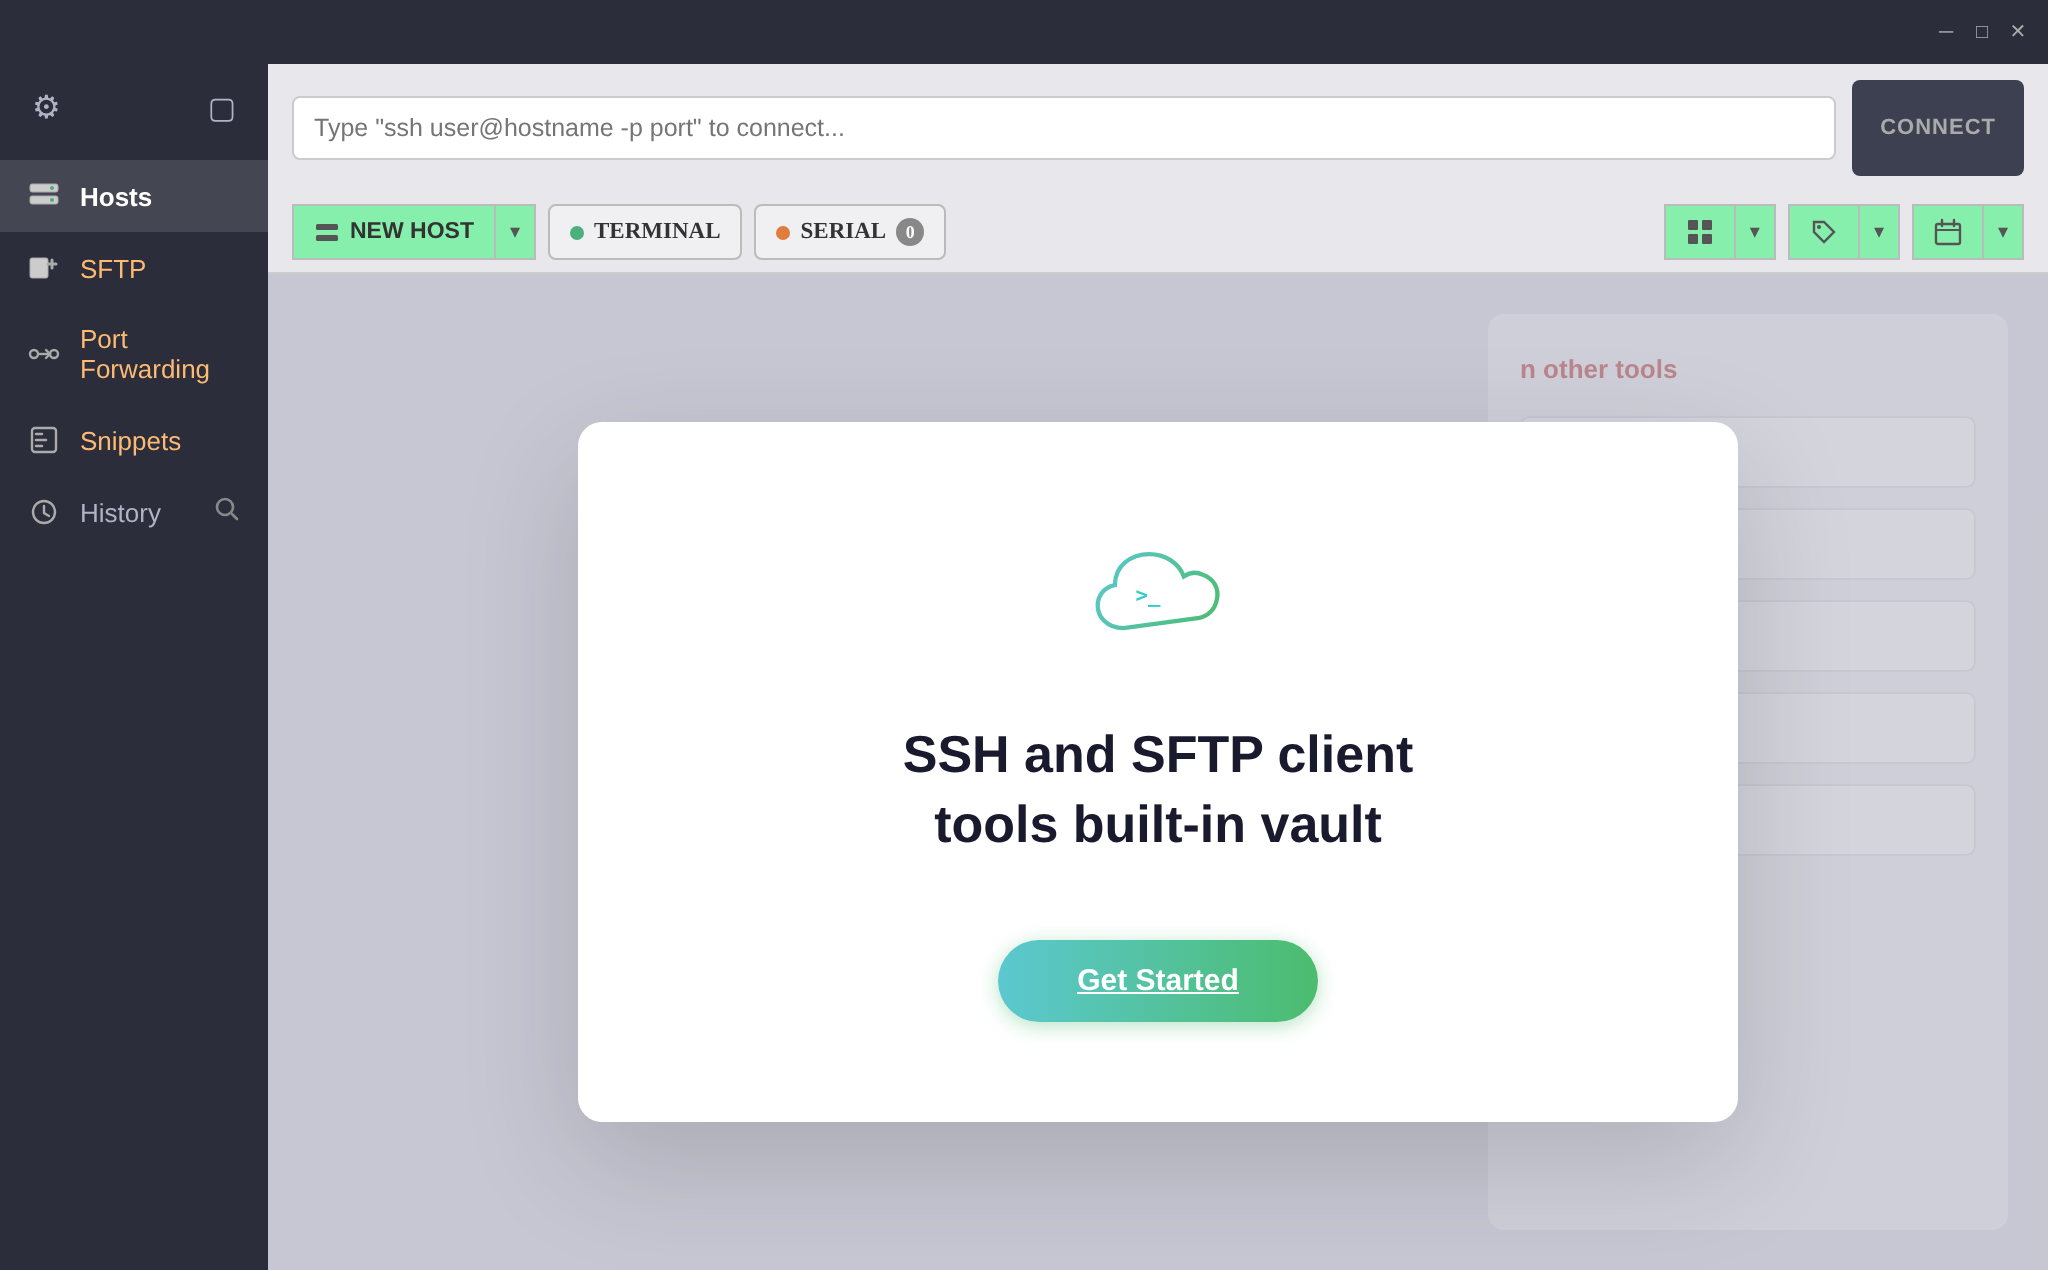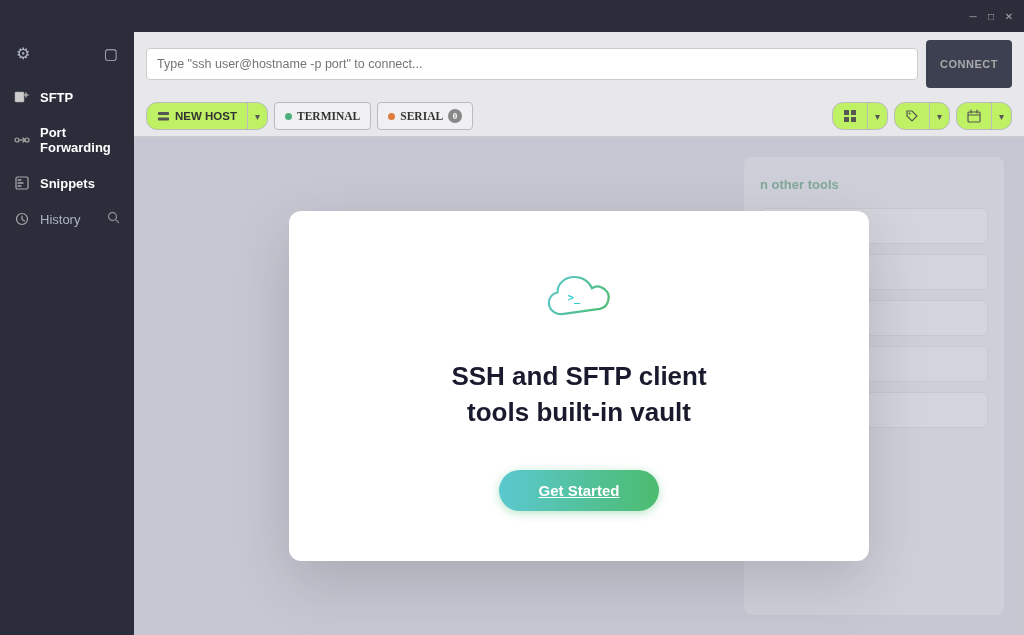--- a/index.html
+++ b/index.html
@@ -59,23 +59,23 @@
       align-items: center;
       justify-content: space-between;
       padding: 0 12px 12px 12px;
     }
     .sidebar-item {
       display: flex;
       align-items: center;
       gap: 10px;
       padding: 10px 14px;
       cursor: pointer;
-      color: #ffffff;
+      color: #fdba74;
       font-size: 13px;
-      font-weight: 700;
+      font-weight: 400;
       border-radius: 0;
       transition: background 0.15s;
     }
     .sidebar-item.active {
       background: rgba(255,255,255,0.12);
       color: #ffffff;
       font-weight: 600;
     }
     .sidebar-icon {
       width: 16px;
@@ -163,22 +163,22 @@
       font-size: 11.5px;
       font-weight: 600;
       color: #333;
       cursor: pointer;
       font-family: Liberation Serif, serif;
     }
     .tb-btn-split {
       display: flex;
       align-items: center;
       border: 1px solid #bbb;
-      border-radius: 11px;
-      background: #bef264;
+      border-radius: 0;
+      background: #86efac;
       overflow: hidden;
       height: 28px;
     }
     .tb-btn-split .main {
       padding: 0 10px;
       font-size: 11.5px;
       font-weight: 600;
       color: #333;
       cursor: pointer;
       display: flex;
@@ -238,21 +238,21 @@
       border-radius: 8px;
       padding: 20px 16px;
       display: flex;
       flex-direction: column;
       gap: 10px;
       opacity: 0.7;
     }
     .bg-panel-title {
       font-size: 13px;
       font-weight: 600;
-      color: #15803d;
+      color: #b91c1c;
       margin-bottom: 6px;
     }
     .bg-panel-item {
       height: 36px;
       background: white;
       border-radius: 5px;
       border: 1px solid #ddd;
     }
 
     
@@ -338,20 +338,31 @@
 </div>
 
 <div class="app-layout">
 
   <div class="sidebar">
     <div class="sidebar-top">
       <button class="gear-btn">⚙</button>
       <button class="screen-btn">▢</button>
     </div>
 
+    <div class="sidebar-item active">
+      <span class="sidebar-icon">
+        <svg width="16" height="16" viewBox="0 0 16 16" fill="none">
+          <rect x="1" y="2" width="14" height="4" rx="1" fill="#ccc" stroke="#aaa" stroke-width="0.5"></rect>
+          <rect x="1" y="8" width="14" height="4" rx="1" fill="#ccc" stroke="#aaa" stroke-width="0.5"></rect>
+          <circle cx="12" cy="4" r="1" fill="#4caf7d"></circle>
+          <circle cx="12" cy="10" r="1" fill="#4caf7d"></circle>
+        </svg>
+      </span>
+      <span>Hosts</span>
+    </div>
 
     <div class="sidebar-item">
       <span class="sidebar-icon">
         <svg width="16" height="16" viewBox="0 0 16 16" fill="none">
           <rect x="1" y="3" width="9" height="10" rx="1" fill="#ccc" stroke="#aaa" stroke-width="0.5"></rect>
           <path d="M10 6h4M12 4v4" stroke="#aaa" stroke-width="1.5" stroke-linecap="round"></path>
         </svg>
       </span>
       <span>SFTP</span>
     </div>

